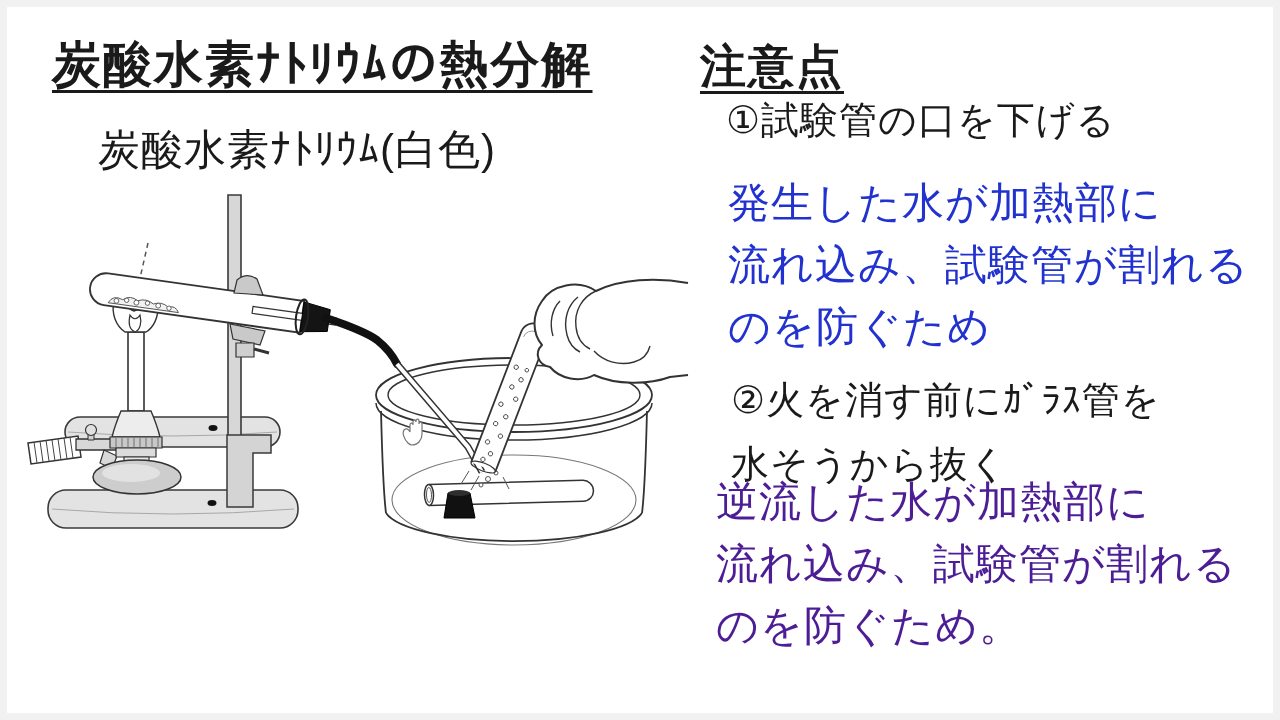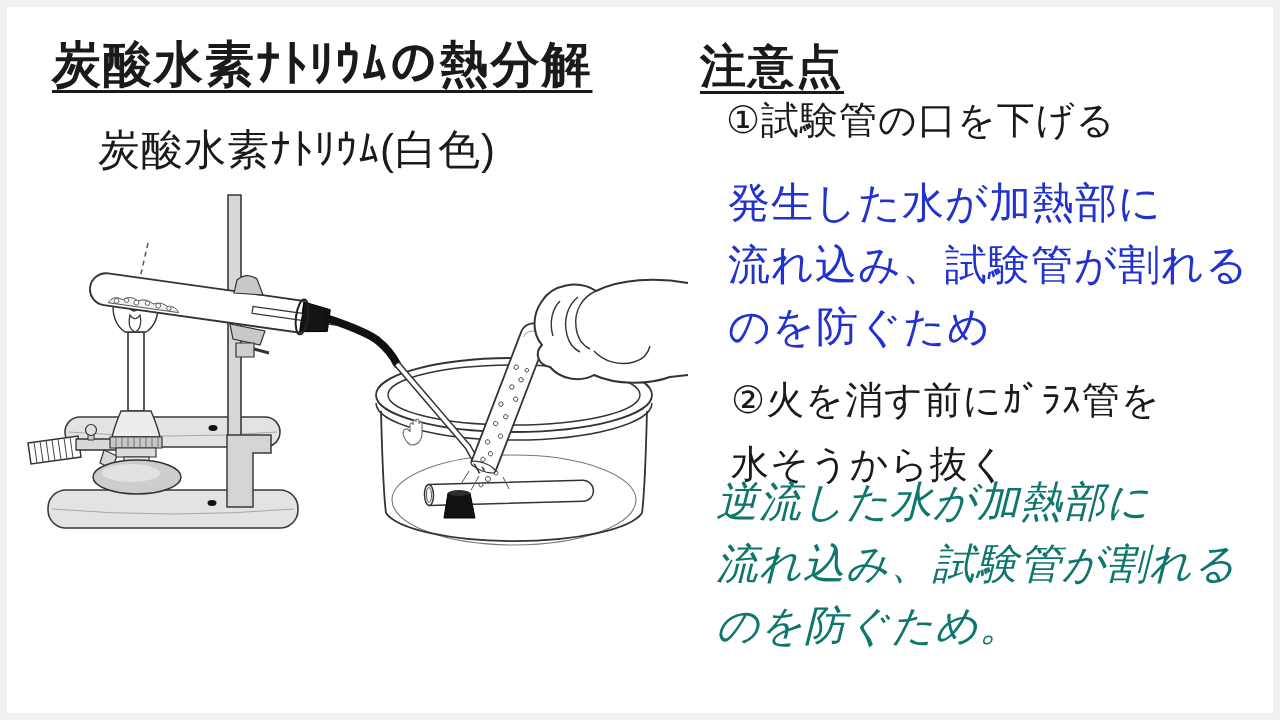--- a/index.html
+++ b/index.html
@@ -39,21 +39,21 @@
 
 <div class="abs notes-header-box">
   <span class="notes-header">注意点</span>
 </div>
 <div class="abs point-label p1-label">①試験管の口を下げる</div>
 <div class="abs reason p1-reason" style="color: rgb(34, 50, 207);">発生した水が加熱部に
 流れ込み、試験管が割れる
 のを防ぐため</div>
 <div class="abs point-label p2-label">②火を消す前にｶﾞﾗｽ管を
 水そうから抜く</div>
-<div class="abs reason p2-reason" style="color: #0f766e; font-style: italic;">逆流した水が加熱部に
+<div class="abs reason p2-reason" style="color: #4c1d95;">逆流した水が加熱部に
 流れ込み、試験管が割れる
 のを防ぐため。</div>
 
 <svg class="diagram" viewBox="0 0 670 430" xmlns="http://www.w3.org/2000/svg">
 
   <path d="M128,58 L118,102" stroke="#555" stroke-width="1.5" stroke-dasharray="5,4" fill="none"></path>
 
   <g>
     <rect x="45" y="232" width="215" height="30" rx="15" fill="#e3e3e3" stroke="#3a3a3a" stroke-width="1.6"></rect>
     <path d="M48,247 Q152,255 257,247" stroke="#a8a8a8" fill="none" stroke-width="1"></path>

